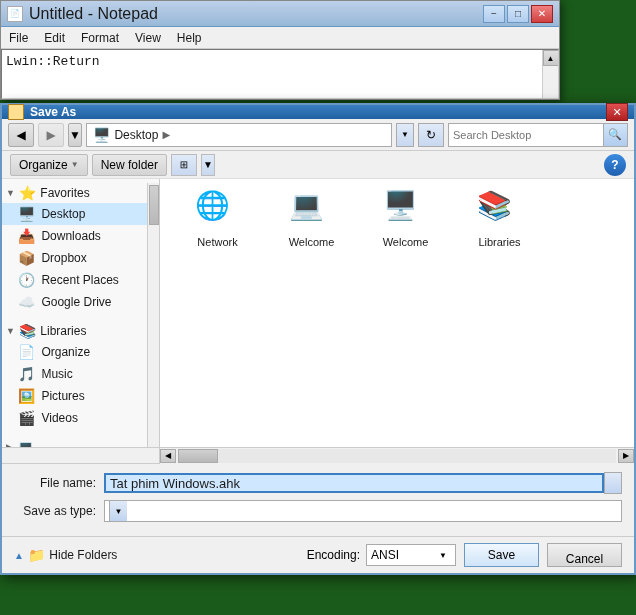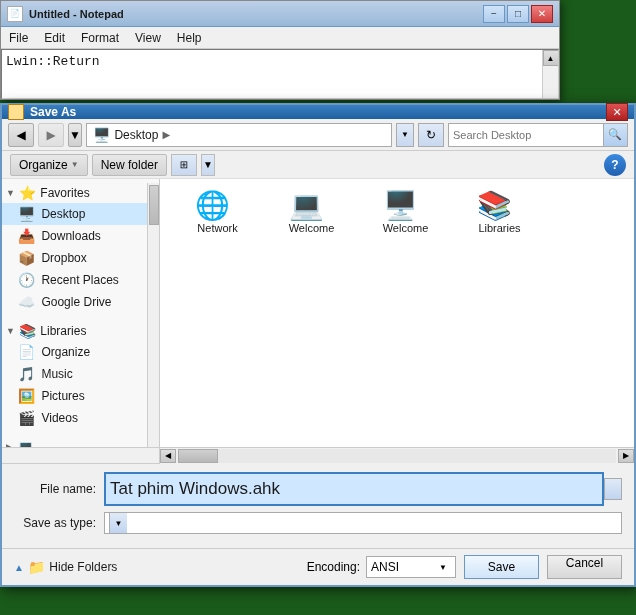--- a/index.html
+++ b/index.html
@@ -30,23 +30,23 @@
     }
     .notepad-icon {
       width: 16px; height: 16px;
       background: #fff;
       border: 1px solid #aaa;
       font-size: 8px;
       display: flex; align-items: center; justify-content: center;
       color: #333;
     }
     .notepad-title-text {
-      font-size: 11px;
+      font-size: 16px;
       color: #1a1a1a;
-      font-weight: bold;
+      font-weight: normal;
     }
     .titlebar-buttons {
       display: flex;
       gap: 2px;
     }
     .titlebar-btn {
       width: 22px; height: 18px;
       border: 1px solid #6a98c4;
       background: linear-gradient(to bottom, #d0e4f8, #b0ccee);
       cursor: pointer;
@@ -313,21 +313,21 @@
     .file-item {
       width: 90px;
       display: flex;
       flex-direction: column;
       align-items: center;
       padding: 4px;
       cursor: pointer;
       border: 1px solid transparent;
     }
     .file-icon { font-size: 28px; line-height: 1; }
-    .file-label { font-size: 11px; text-align: left; margin-top: 2px; color: #1a1a1a; padding-left: 9px; }
+    .file-label { font-size: 11px; text-align: left; margin-top: 16px; color: #1a1a1a; padding-left: 9px; }
 
     
     .hscroll-area {
       height: 16px;
       background: #f0f0f0;
       border-top: 1px solid #ccc;
       display: flex;
       align-items: center;
     }
     .hscroll-left-pad {
@@ -374,24 +374,24 @@
     }
     .form-label {
       width: 90px;
       text-align: right;
       padding-right: 8px;
       font-size: 12px;
       color: #1a1a1a;
     }
     .form-input {
       flex: 1;
-      height: 34px;
+      height: 20px;
       border: 1px solid #aaa;
       padding: 0 4px;
-      font-size: 17px;
+      font-size: 13px;
       background: white;
     }
     .form-input.filename {
       background: #d0e8ff;
       color: #1a1a1a;
       border: 2px solid #3a7fc1;
     }
     .form-dropdown {
       flex: 1;
       height: 22px;
@@ -455,21 +455,21 @@
       cursor: pointer;
       font-size: 12px;
       display: flex; align-items: center; justify-content: center;
     }
     .cancel-btn {
       width: 75px; height: 24px;
       background: linear-gradient(to bottom, #f0f0f0, #d8d8d8);
       border: 1px solid #aaa;
       cursor: pointer;
       font-size: 12px;
-      display: flex; align-items: flex-start; justify-content: center;
+      display: flex; align-items: flex-end; justify-content: center;
     }
   </style>
 </head>
 <body>
 
 <div class="notepad-window">
   <div class="notepad-titlebar">
     <div class="notepad-title-left">
       <div class="notepad-icon">📄</div>
       <span class="notepad-title-text">Untitled - Notepad</span>

